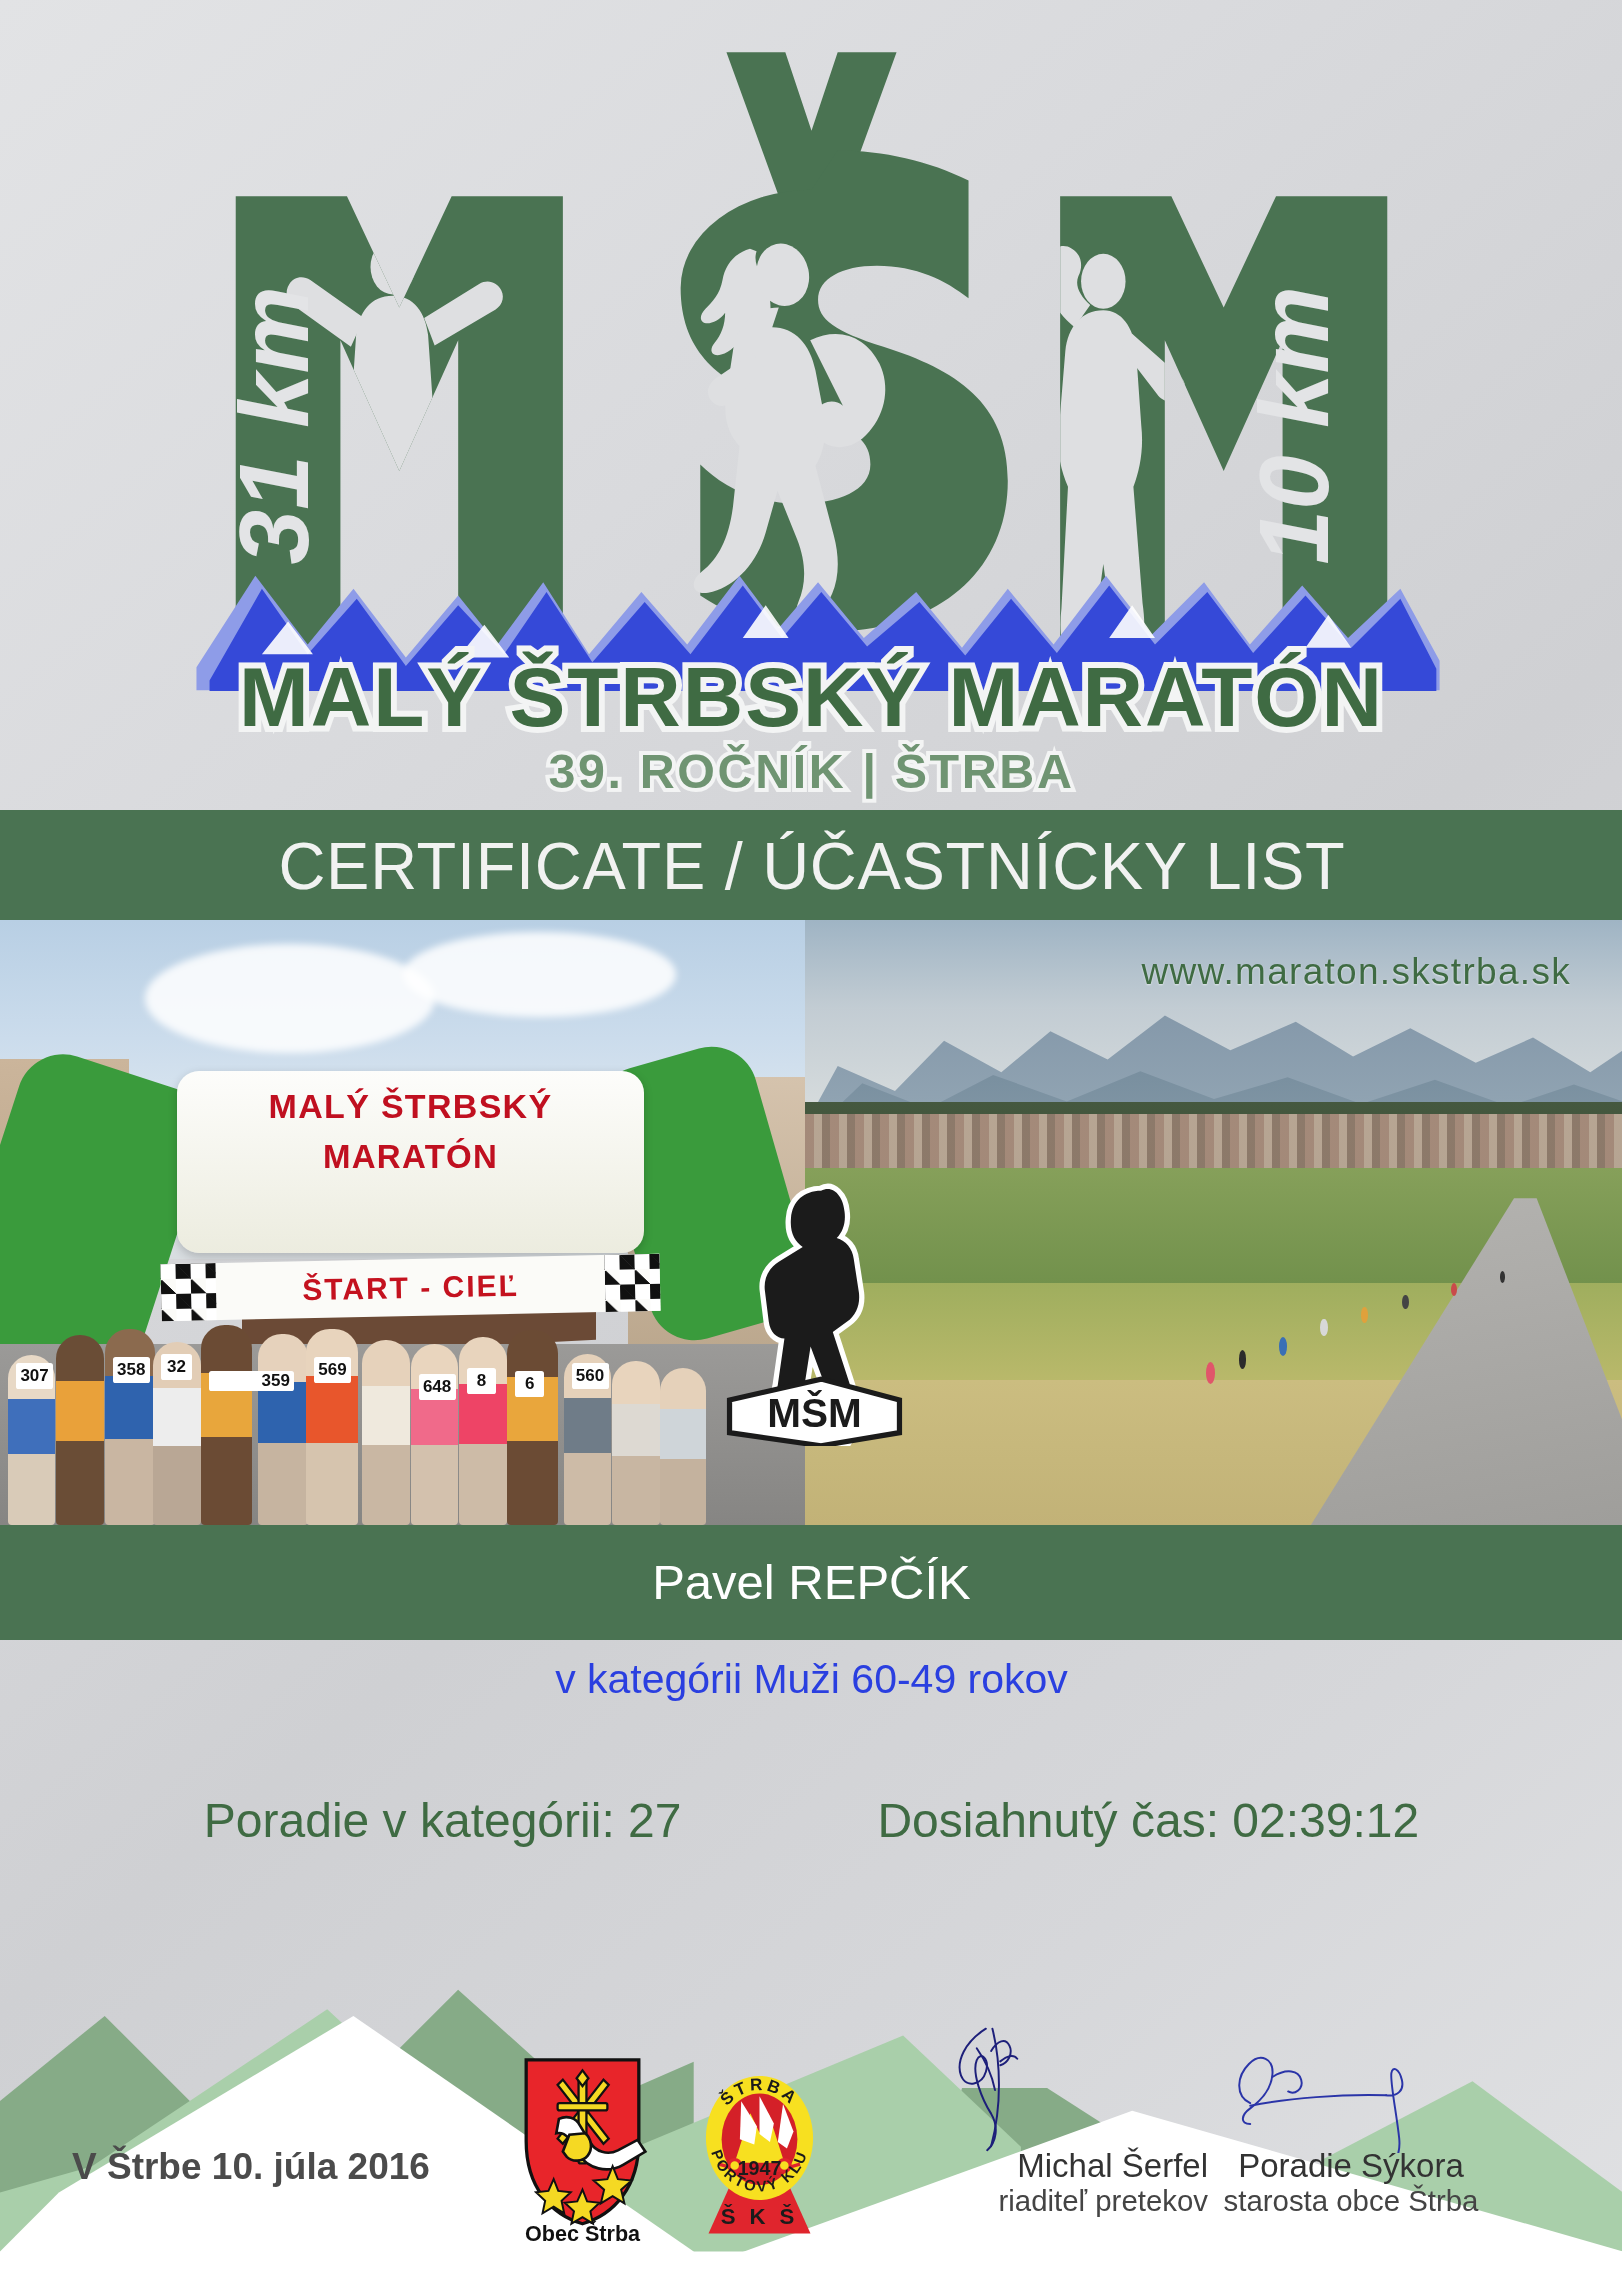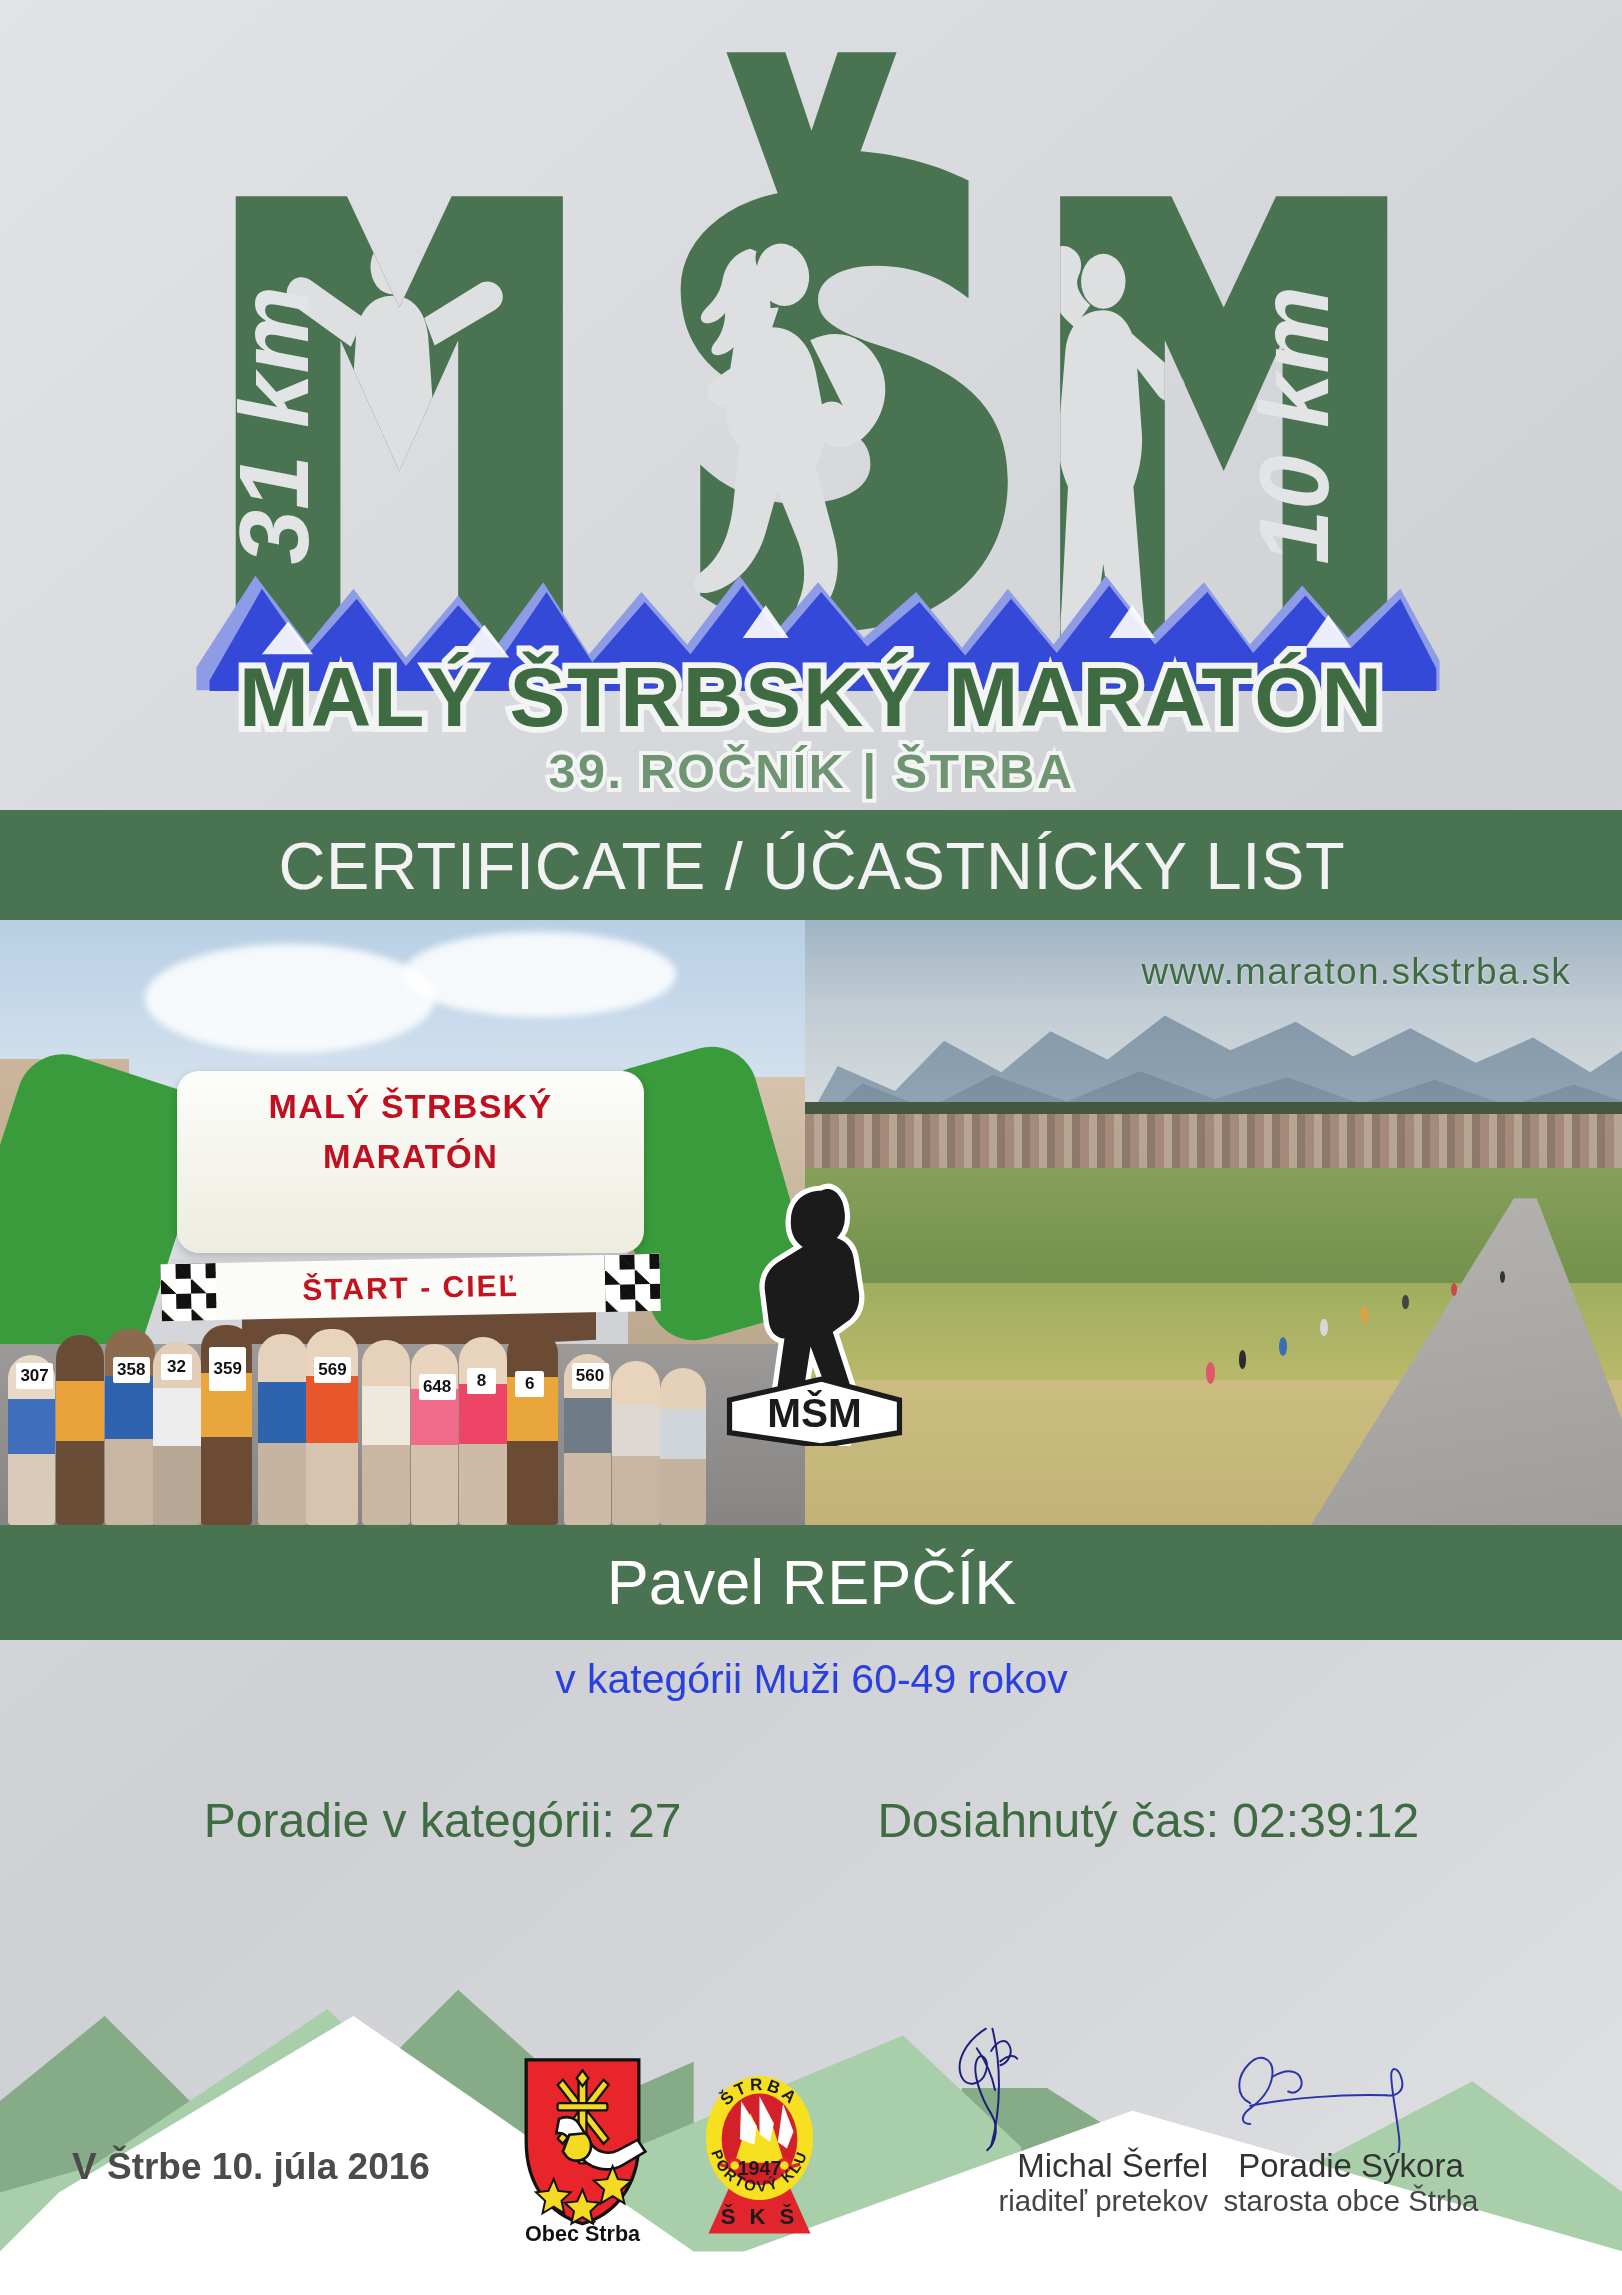--- a/index.html
+++ b/index.html
@@ -114,21 +114,21 @@
   }
 
   
   .msm-sticker{position:absolute;left:723px;top:1171px;width:183px;height:275px;}
 
   
   .name-band{
     position:absolute;left:0;top:1525px;width:1623px;height:115px;
     background:#4a7352;display:flex;align-items:center;justify-content:center;
   }
-  .name-band-text{color:#ffffff;font-size:63px;font-weight:400;white-space:nowrap;line-height:1;}
+  .name-band-text{color:#ffffff;font-size:49px;font-weight:400;white-space:nowrap;line-height:1;}
 
   
   .desc{
     position:absolute;left:0;top:1652px;width:1623px;
     text-align:center;color:#2a3fe0;font-size:41px;line-height:1.35;
   }
   .desc .l2{display:block;}
 
   
   .results{
@@ -277,21 +277,21 @@
         <div class="runner" style="left:51%;width:47px;height:181px;background:linear-gradient(180deg,#e9d5be 0 25%,#f06a8a 25% 56%,#d3c1ad 56%);"></div>
         <div class="runner" style="left:57%;width:48px;height:188px;background:linear-gradient(180deg,#e8d4bd 0 25%,#ee4466 25% 57%,#cdbba7 57%);"></div>
         <div class="runner" style="left:63%;width:51px;height:195px;background:linear-gradient(180deg,#6b4b34 0 24%,#e9a63c 24% 57%,#6b4b34 57%);"></div>
         <div class="runner" style="left:70%;width:47px;height:171px;background:linear-gradient(180deg,#e5d1ba 0 26%,#6f7c88 26% 58%,#cdbba7 58%);"></div>
         <div class="runner" style="left:76%;width:48px;height:164px;background:linear-gradient(180deg,#e8d4bd 0 26%,#ddd9d2 26% 58%,#c8b6a2 58%);"></div>
         <div class="runner" style="left:82%;width:46px;height:157px;background:linear-gradient(180deg,#e5d1ba 0 26%,#cfd5d9 26% 58%,#c4b29e 58%);"></div>
 
         <div class="bib" style="left:2%;bottom:47%;width:37px;height:26px;">307</div>
         <div class="bib" style="left:14%;bottom:49%;width:37px;height:26px;">358</div>
         <div class="bib" style="left:20%;bottom:50%;width:31px;height:26px;">32</div>
-        <div class="bib" style="left:26%;bottom:46%;width:37px;height:44px;">359</div>
+        <div class="bib" style="left:26%;bottom:46%;width:37px;height:20px;padding-left:48px;">359</div>
         <div class="bib" style="left:39%;bottom:49%;width:37px;height:26px;">569</div>
         <div class="bib" style="left:52%;bottom:43%;width:37px;height:26px;">648</div>
         <div class="bib" style="left:58%;bottom:45%;width:29px;height:26px;">8</div>
         <div class="bib" style="left:64%;bottom:44%;width:29px;height:26px;">6</div>
         <div class="bib" style="left:71%;bottom:47%;width:37px;height:26px;">560</div>
       </div>
     </div>
 
     <div class="photo-right">
       <div class="pr-sky"></div>

